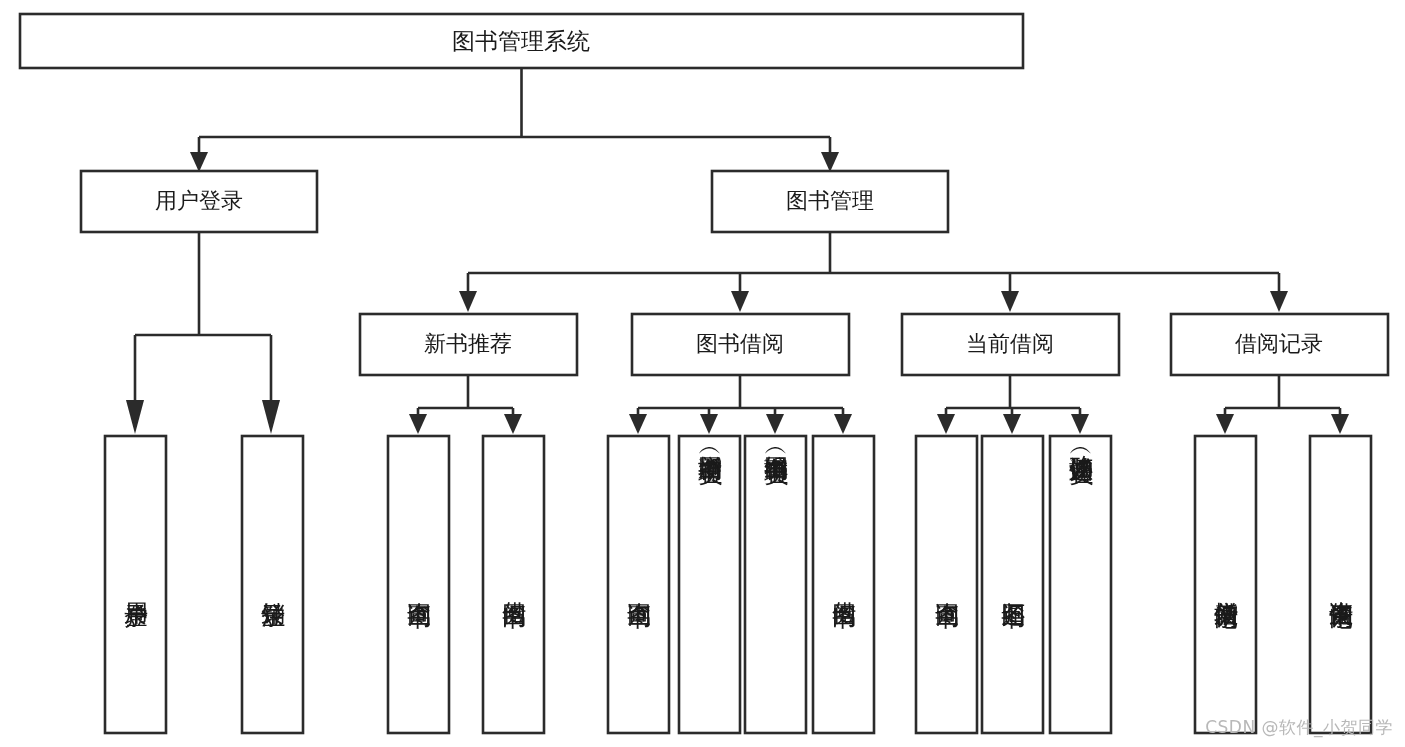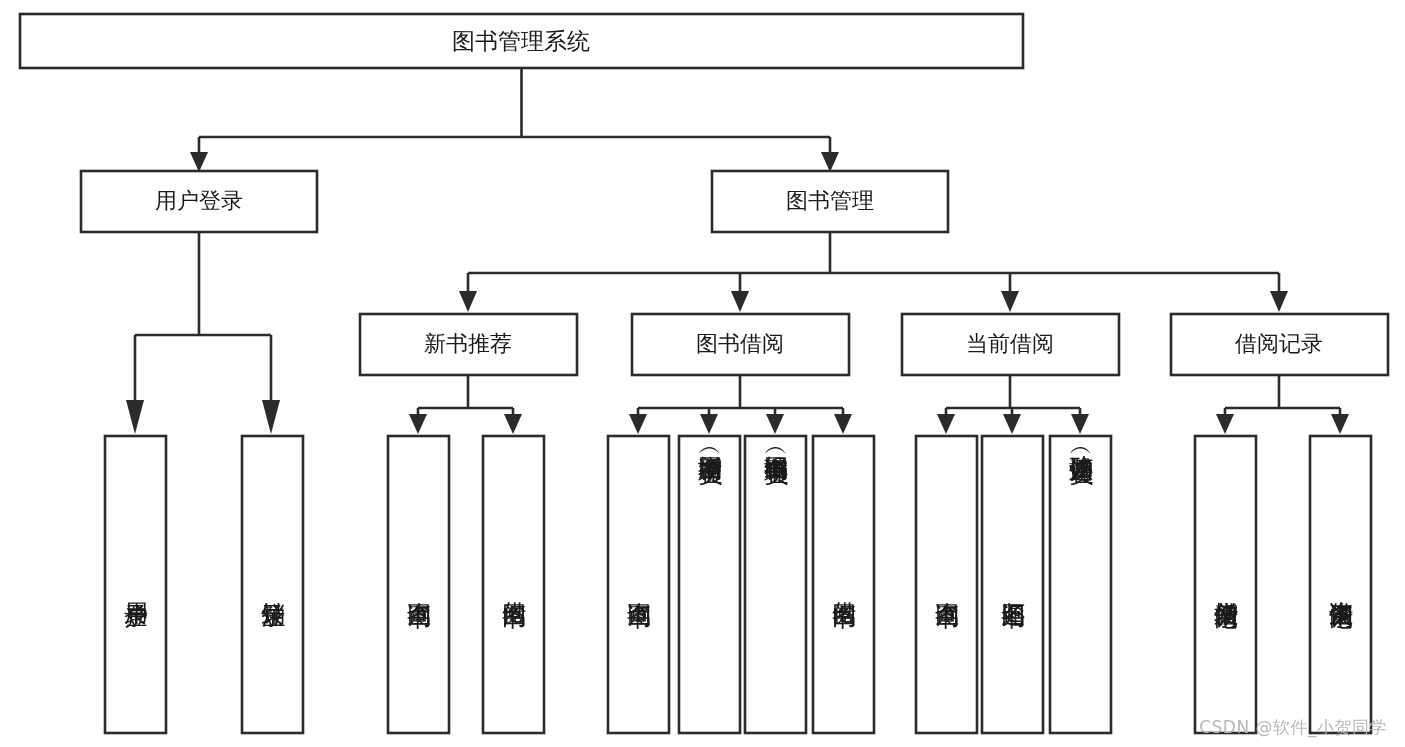--- a/index.html
+++ b/index.html
@@ -25,21 +25,21 @@
     font-family:"DejaVu Sans","Liberation Sans",sans-serif;
     font-size:24px;color:#1a1a1a;line-height:1.06;
     writing-mode:vertical-rl;text-orientation:upright;
     white-space:nowrap;letter-spacing:1px;
   }
   .leaf-wrap{
     position:absolute;display:flex;align-items:center;justify-content:center;
     pointer-events:none;
   }
   .watermark{
-    position:absolute;right:18px;bottom:8px;
+    position:absolute;right:12px;bottom:8px;
     font-family:"DejaVu Sans","Liberation Sans",sans-serif;
     font-size:17px;color:#b8b8b8;white-space:nowrap;letter-spacing:0.5px;
   }
 </style>
 </head>
 <body>
 
 <svg id="diagram" viewBox="0 0 1405 747" xmlns="http://www.w3.org/2000/svg">
 
   <g>

